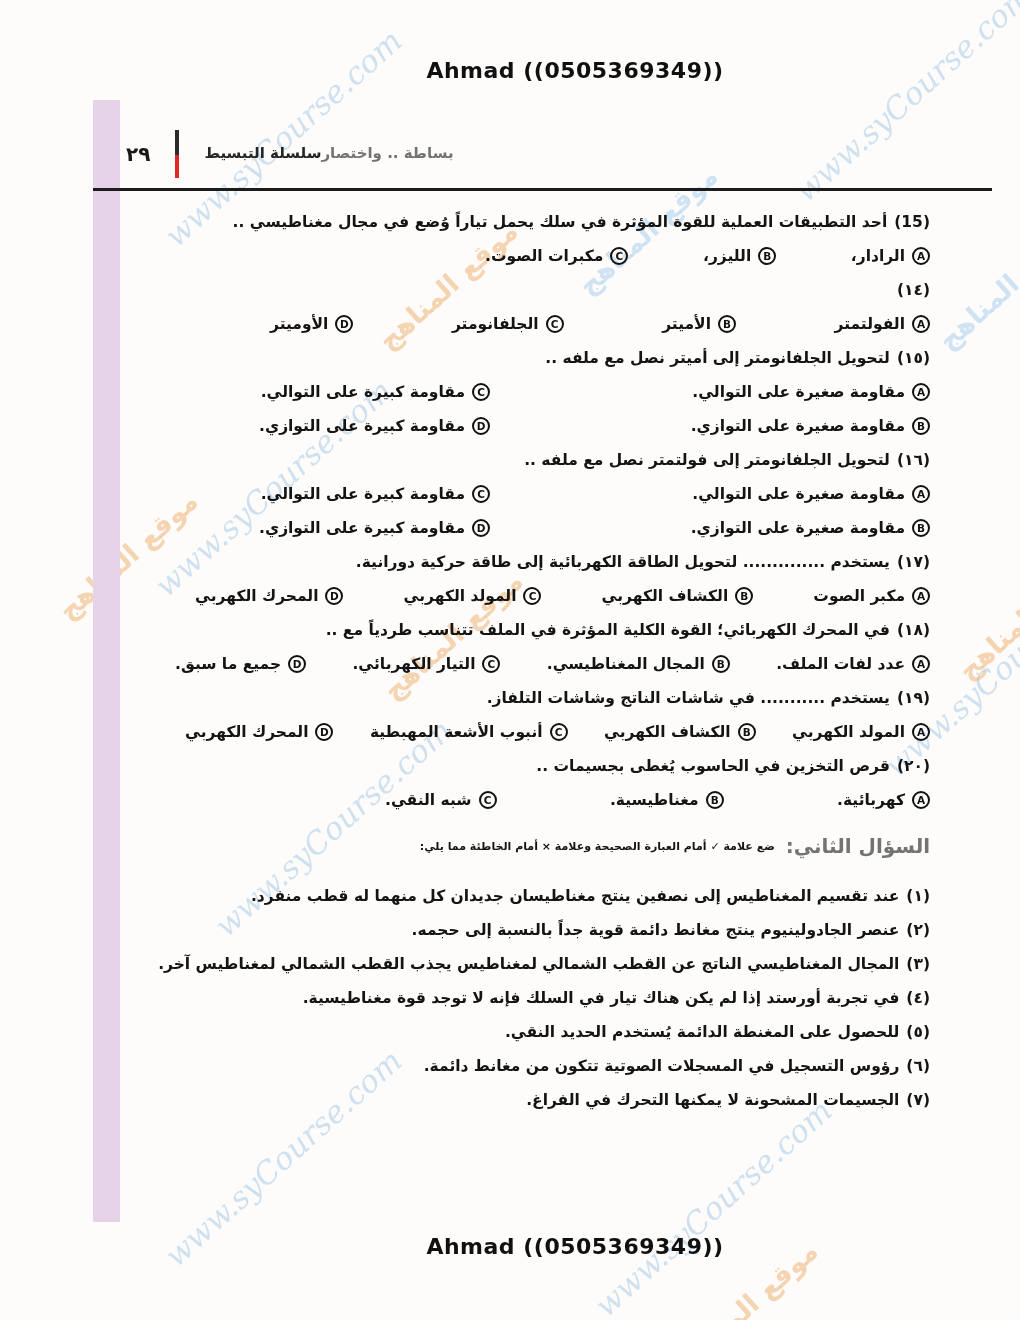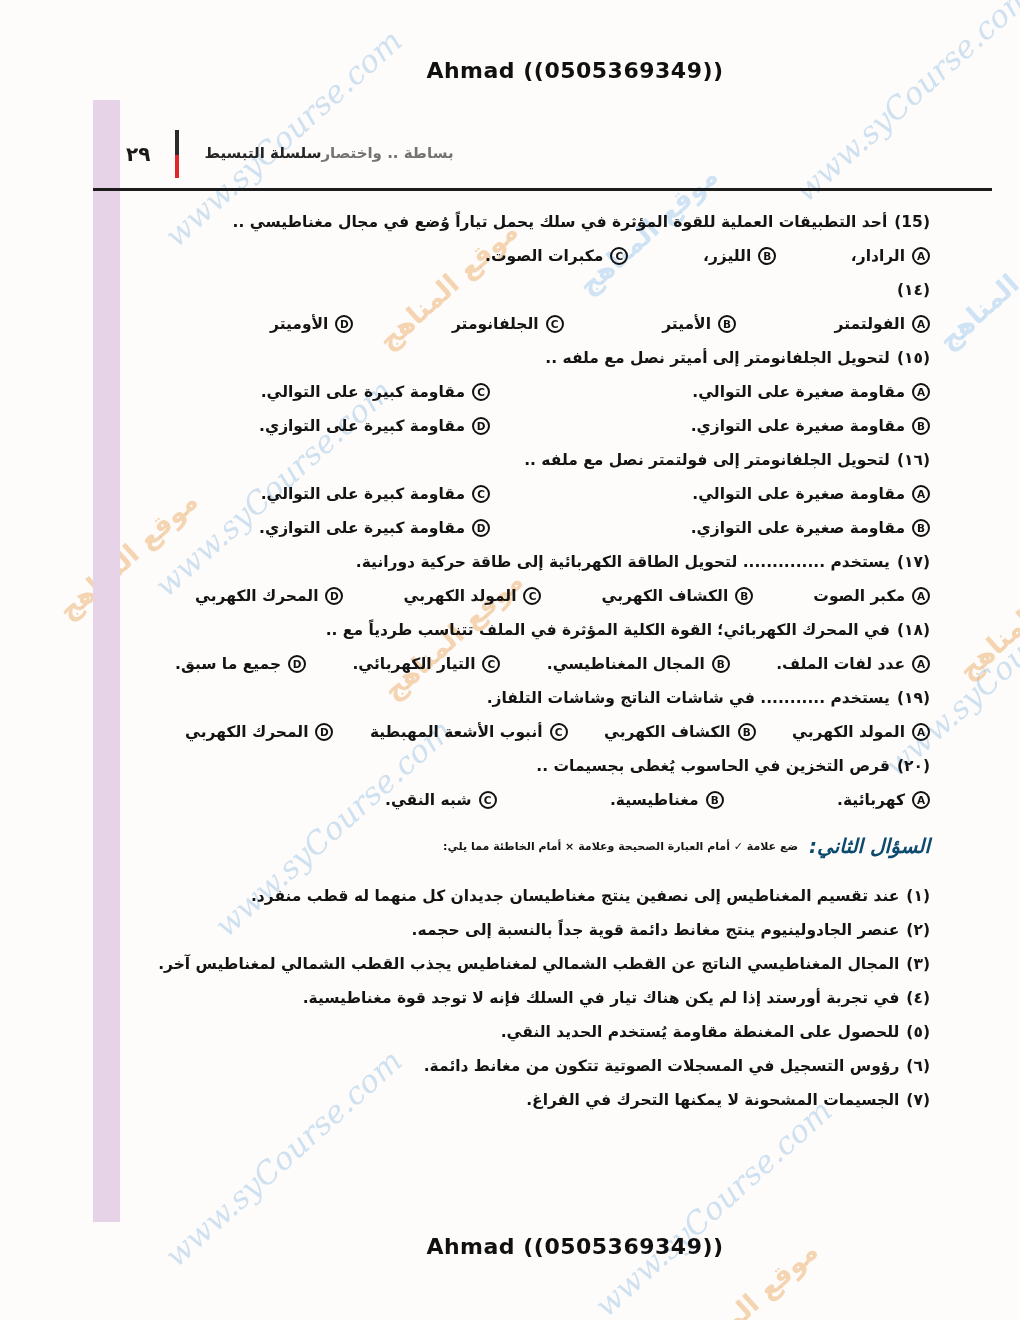--- a/index.html
+++ b/index.html
@@ -40,21 +40,21 @@
   .opt{display:flex;align-items:center;gap:7px;white-space:nowrap;}
   .circ{
     box-sizing:border-box;flex:0 0 auto;
     width:18px;height:18px;border:2px solid #111;border-radius:50%;
     display:inline-flex;align-items:center;justify-content:center;
     font-size:10.5px;font-weight:700;color:#111;background:transparent;
   }
   .optgrid{display:grid;grid-template-columns:365px 1fr;column-gap:75px;}
   .optgrid .line{height:34px;}
   .sec-line{margin-top:12px;}
-  .sec-title{color:#0c4a6e;font-size:20px;font-weight:700;margin-left:4px;font-style:italic;}
+  .sec-title{color:#737373;font-size:20px;font-weight:700;margin-left:4px;}
   .sec-instr{font-size:11px;font-weight:700;}
   .stmts{margin-top:16px;}
 </style>
 </head>
 <body>
 
 <div class="page">
 
   <span class="wm wm-blue" style="left:130px;top:120px;">www.syCourse.com</span>
   <span class="wm wm-blue" style="left:760px;top:75px;">www.syCourse.com</span>
@@ -279,21 +279,21 @@
       <div class="line">
         <span class="qnum">(٣)</span>
         <span>المجال المغناطيسي الناتج عن القطب الشمالي لمغناطيس يجذب القطب الشمالي لمغناطيس آخر.</span>
       </div>
       <div class="line">
         <span class="qnum">(٤)</span>
         <span>في تجربة أورستد إذا لم يكن هناك تيار في السلك فإنه لا توجد قوة مغناطيسية.</span>
       </div>
       <div class="line">
         <span class="qnum">(٥)</span>
-        <span>للحصول على المغنطة مقاومة يُستخدم الحديد النقي.</span>
+        <span>للحصول على المغنطة الدائمة يُستخدم الحديد النقي.</span>
       </div>
       <div class="line">
         <span class="qnum">(٦)</span>
         <span>رؤوس التسجيل في المسجلات الصوتية تتكون من مغانط دائمة.</span>
       </div>
       <div class="line">
         <span class="qnum">(٧)</span>
         <span>الجسيمات المشحونة لا يمكنها التحرك في الفراغ.</span>
       </div>
     </div>

